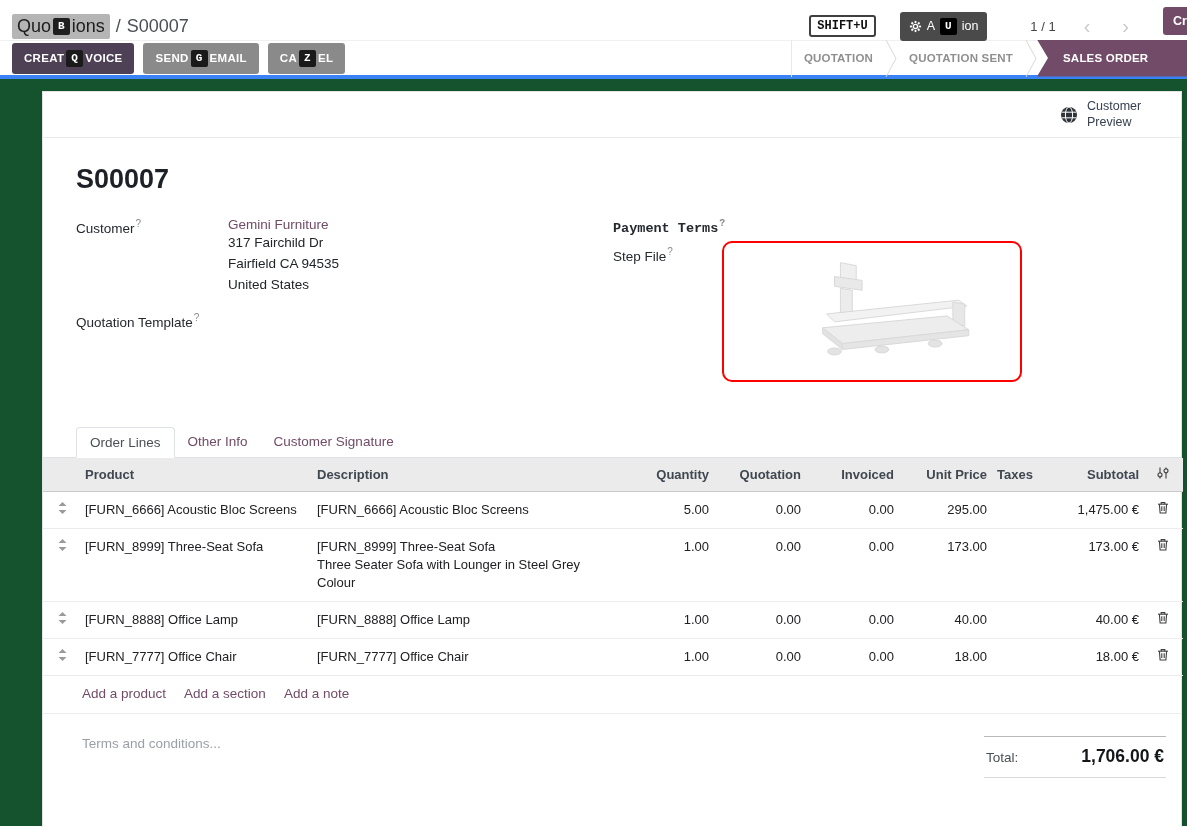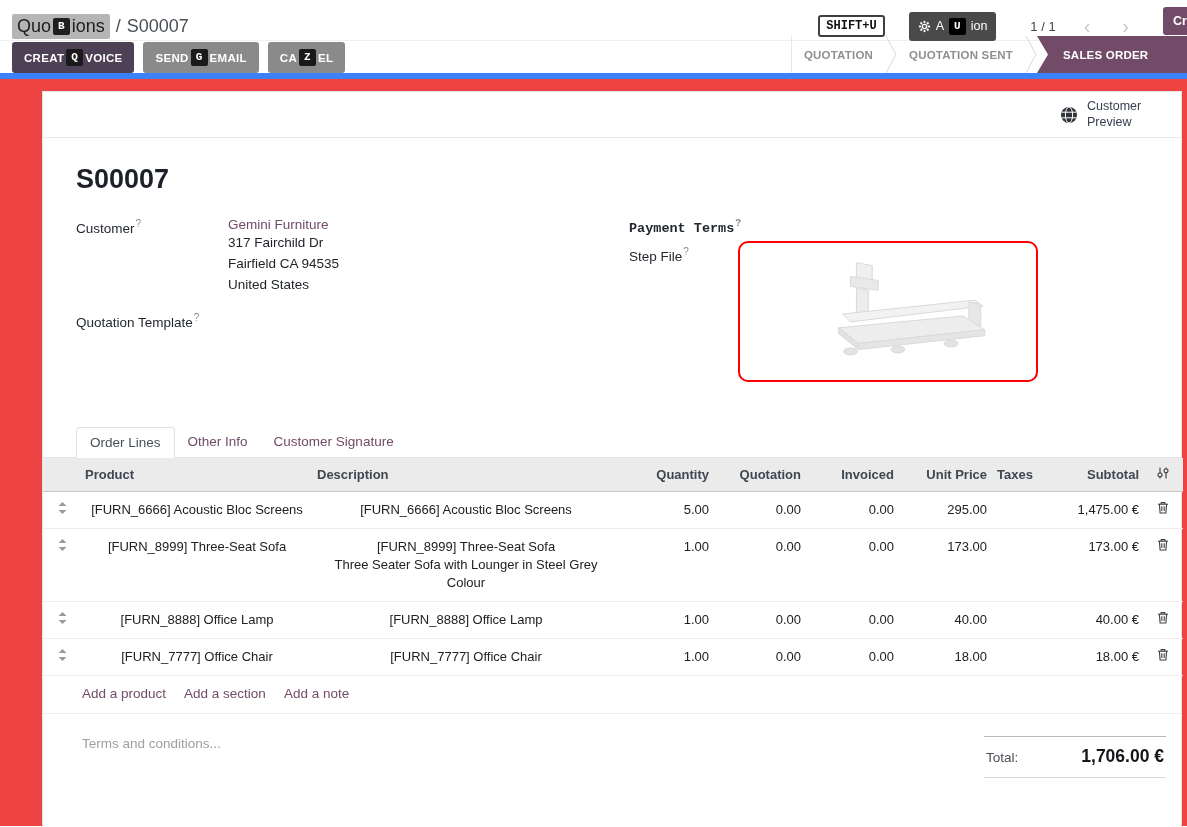--- a/index.html
+++ b/index.html
@@ -25,62 +25,62 @@
   .topbar-right { display:flex; align-items:center; gap:24px; margin-right:54px; }
   .kbd {
     font-family:"Liberation Mono", monospace; font-size:12px; font-weight:700; color:#111;
     background:#fff; border:2px solid #3f3f3f; border-radius:3px; padding:2px 6px;
   }
   .action-btn {
     background:#4a4a4a; color:#fff; font-size:12.5px; display:flex; align-items:center;
     gap:5px; padding:6px 9px; border-radius:3px; cursor:pointer;
   }
   .action-btn .hint { background:#000; margin:0; }
-  .pager { font-size:13px; color:#444; margin-left:10px; }
+  .pager { font-size:13px; color:#444; margin-left:19px; }
   .pg-arrow { font-size:20px; color:#c9c9c9; line-height:1; padding:0 4px; cursor:pointer; }
   .create-btn {
     position:absolute; top:7px; left:1163px; width:72px;
     background:var(--accent,#714B67); color:#fff; font-size:12.5px; font-weight:700;
     padding:7px 10px; border-radius:3px; cursor:pointer;
   }
   
-  .controlbar { height:38px; display:flex; align-items:flex-end; border-bottom:6px solid #3b82f6; background:#fff; }
+  .controlbar { height:38px; display:flex; align-items:center; border-bottom:4px solid #3b82f6; background:#fff; }
   .cb-left { display:flex; align-items:center; gap:9px; padding-left:12px; }
   .btn {
     border:none; border-radius:3px; color:#fff; font-size:11.5px; font-weight:700;
     letter-spacing:.3px; padding:7px 12px; display:inline-flex; align-items:center; cursor:pointer;
     font-family:"Liberation Sans", sans-serif;
   }
   .btn-primary { background:#4e4155; }
   .btn-secondary { background:#8a8a8a; }
   .btn .hint { background:#1a1a1a; }
   .cb-right { margin-left:auto; display:flex; align-items:stretch; border-left:1px solid #e8e8e8; }
   .stage {
     display:flex; align-items:center; padding:0 12px;
     font-size:11.5px; font-weight:700; color:#8f8f8f; letter-spacing:.2px; white-space:nowrap; cursor:pointer;
   }
   .stage-sep { display:flex; align-items:center; }
   .stage.active {
     background:var(--accent,#714B67); color:#fff; padding:0 40px 0 26px; width:150px;
     clip-path:polygon(0 0, 100% 0, 100% 100%, 0 100%, 11px 50%);
   }
   
-  .content { background:#ef4444; height:747px; padding-top:12px; }
+  .content { background:#14532d; height:747px; padding-top:12px; }
   .card {
     margin-left:42px; width:1140px; height:900px; background:#fff;
     border:1px solid #e3e3e3; box-shadow:0 1px 4px rgba(0,0,0,.05);
   }
   .card-top {
     height:46px; border-bottom:1px solid #e9e9e9; display:flex; justify-content:flex-end;
     align-items:center; gap:9px; padding-right:30px; cursor:pointer;
   }
   .preview-label { font-size:12.5px; color:#374151; width:64px; line-height:1.25; }
   .sheet { padding:0 33px; }
   .doc-title { margin:26px 0 22px; font-size:27px; font-weight:700; color:#1d2127; }
-  .fields { display:flex; gap:33px; }
+  .fields { display:flex; gap:17px; }
   .fcol-left { width:520px; flex:none; }
   .fcol-right { flex:1; min-width:0; }
   .frow { display:flex; align-items:flex-start; margin-bottom:9px; }
   .flabel { width:152px; flex:none; color:#24292f; padding-top:1px; }
   .fcol-right .flabel { width:127px; }
   .flabel.bold { font-weight:700;font-family:Liberation Mono, monospace; }
   sup.help { color:#8b8b8b; font-size:10px; margin-left:1px; }
   .link { color:var(--accent,#714B67); cursor:pointer; }
   .address div { line-height:21px; }
   .frow.customer { margin-bottom:16px; }
@@ -99,21 +99,21 @@
   }
   .tab.inactive { color:var(--accent,#714B67); }
   
   table.lines { width:100%; border-collapse:collapse; table-layout:fixed; }
   .lines th {
     background:#ebebeb; font-size:13px; font-weight:700; color:#3f4750; text-align:left;
     padding:9px 4px; border-bottom:1px solid #c9c9c9; white-space:nowrap;
   }
   .lines td {
     font-size:13px; color:#202124; padding:9px 4px; border-bottom:1px solid #ececec;
-    vertical-align:top; line-height:18px; overflow:hidden;text-align:center;
+    vertical-align:top; line-height:18px; overflow:hidden;
   }
   .lines .num { text-align:right; }
   .lines .c-handle { text-align:center; padding-left:0; padding-right:0; }
   .lines .c-trash { text-align:center; padding-left:0; padding-right:0; }
   .lines .c-desc { white-space:pre-line; }
   .hl { color:var(--highlight,#2e6fd2); }
   .icon-btn { cursor:pointer; display:inline-block; }
   
   .add-links { display:flex; gap:18px; padding:10px 0 12px 39px; font-size:13.5px; border-bottom:1px solid #ececec; }
   .bottom { display:flex; justify-content:space-between; padding:22px 15px 0 39px; }

